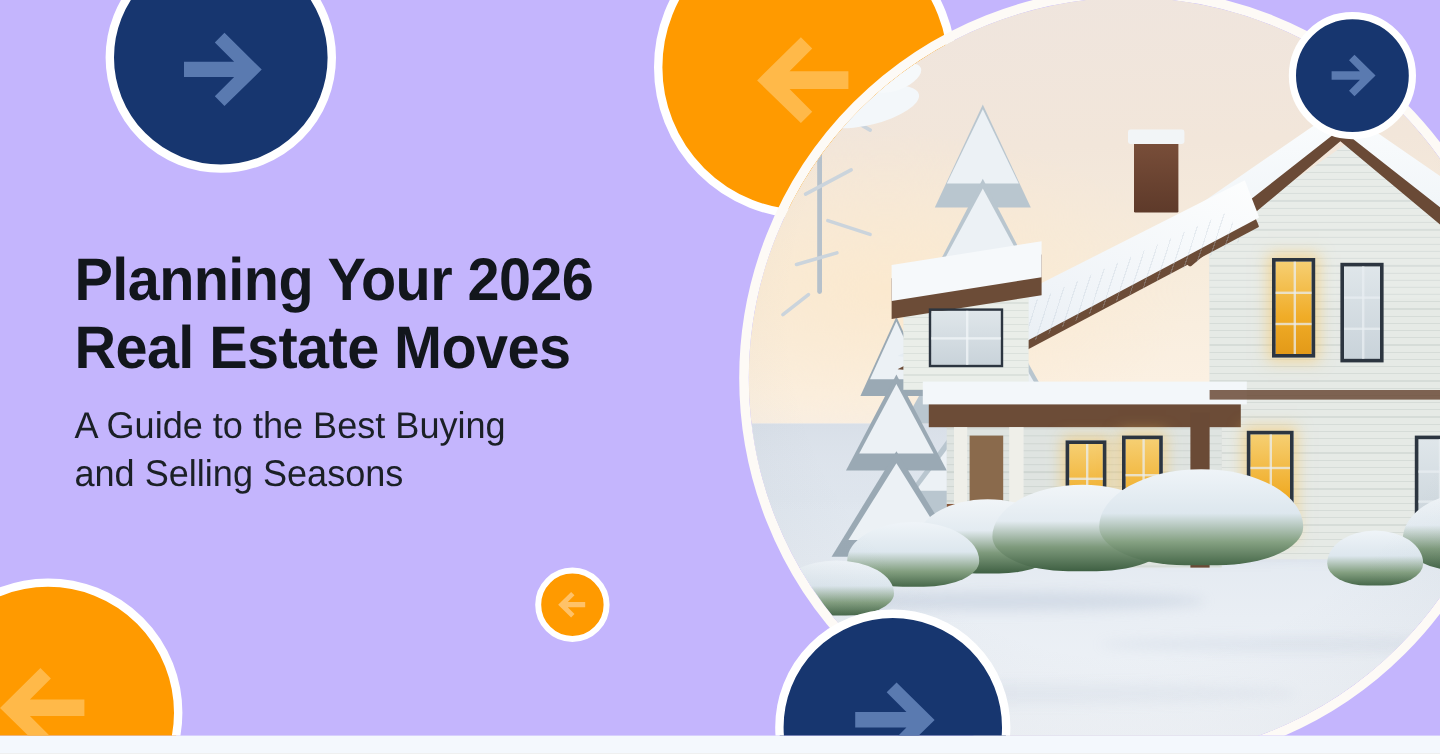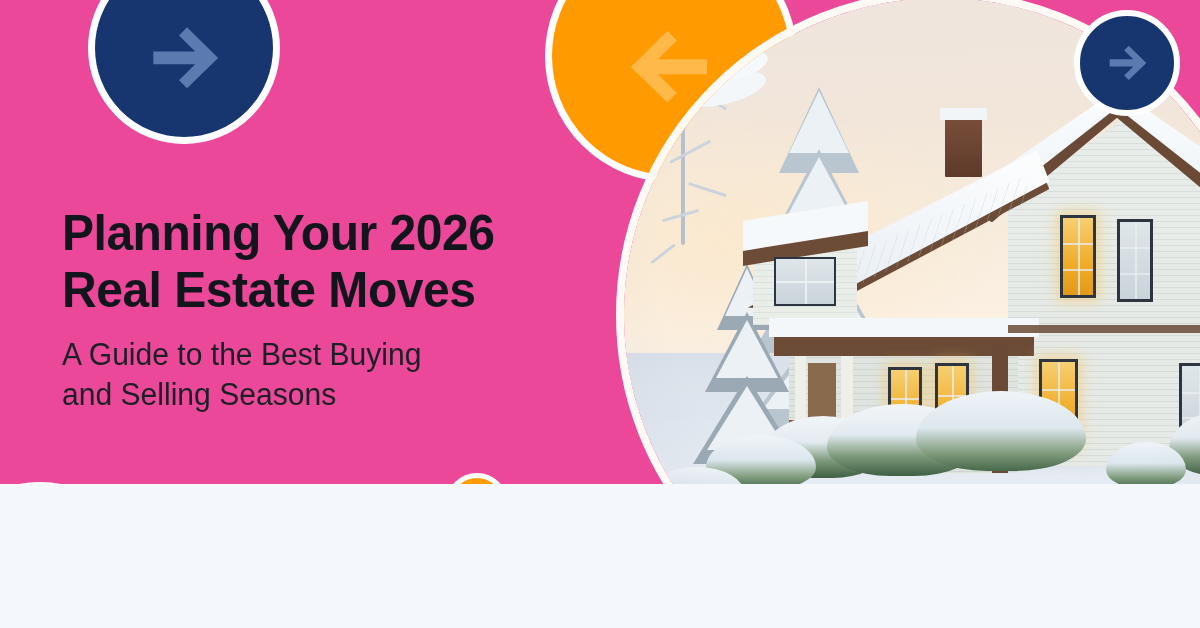--- a/index.html
+++ b/index.html
@@ -5,22 +5,22 @@
 <style>
   html,body{margin:0;padding:0;}
   body{
     width:1200px;height:628px;
     background:#f4f8fd;
     font-family:"Liberation Sans","DejaVu Sans",sans-serif;
     overflow:hidden;
   }
   #banner{
     position:relative;
-    width:1200px;height:484px;
-    background:#ec4899;
+    width:1200px;height:613px;
+    background:#c4b5fd;
     overflow:hidden;
   }
 
   
   .text-block{
     position:absolute;
     left:62px; top:205px;
     width:540px;
     z-index:40;
   }

